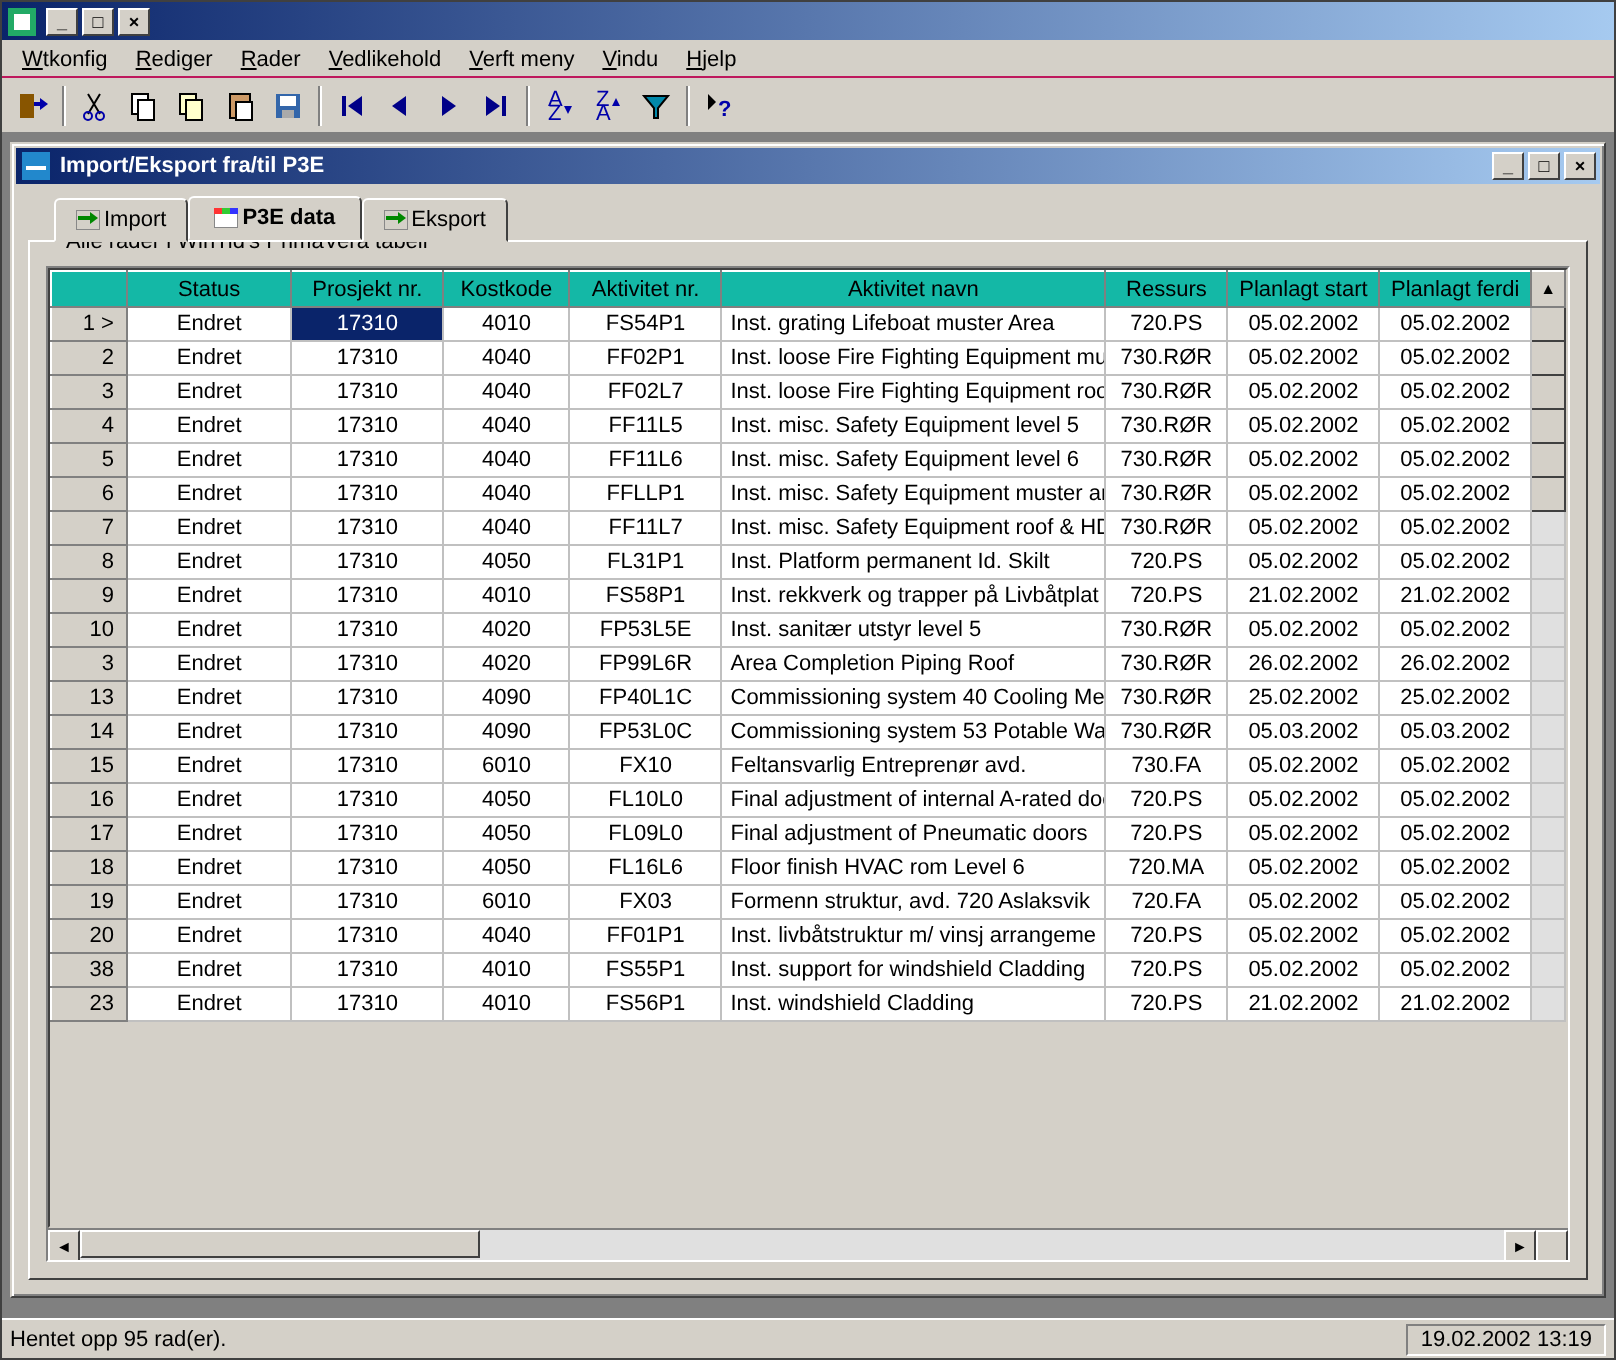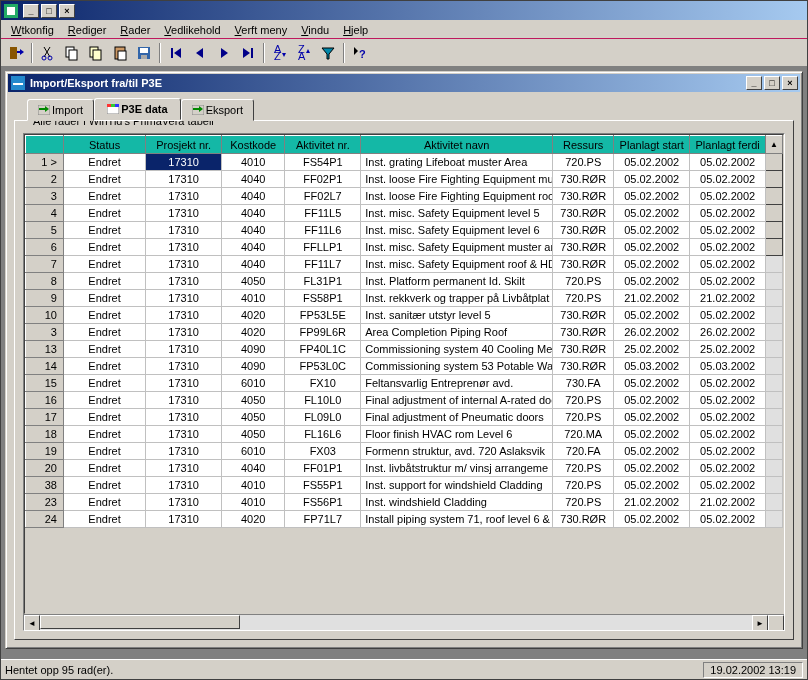--- a/index.html
+++ b/index.html
@@ -483,32 +483,20 @@
                     <td>Endret</td>
                     <td>17310</td>
                     <td>4010</td>
                     <td>FS56P1</td>
                     <td class="left">Inst. windshield Cladding</td>
                     <td>720.PS</td>
                     <td>21.02.2002</td>
                     <td>21.02.2002</td>
                     <td class="rowhdr" style="padding: 0px; background: rgb(224, 224, 224); border: 1px solid rgb(192, 192, 192);"></td>
                   </tr>
-                  <tr>
-                    <td class="rowhdr">24</td>
-                    <td>Endret</td>
-                    <td>17310</td>
-                    <td>4020</td>
-                    <td>FP71L7</td>
-                    <td class="left">Install piping system 71, roof level 6 &amp;</td>
-                    <td>730.RØR</td>
-                    <td>05.02.2002</td>
-                    <td>05.02.2002</td>
-                    <td class="rowhdr" style="padding: 0px; background: rgb(224, 224, 224); border: 1px solid rgb(192, 192, 192);"></td>
-                  </tr>
                 </tbody>
             </table>
           </div>
           <div class="hscroll">
             <div class="hs-btn">◄</div>
             <div class="hs-track">
                 <div class="hs-thumb"></div>
               </div>
             <div class="hs-btn">►</div>
             <div class="hs-btn vscroll-strip"></div>

